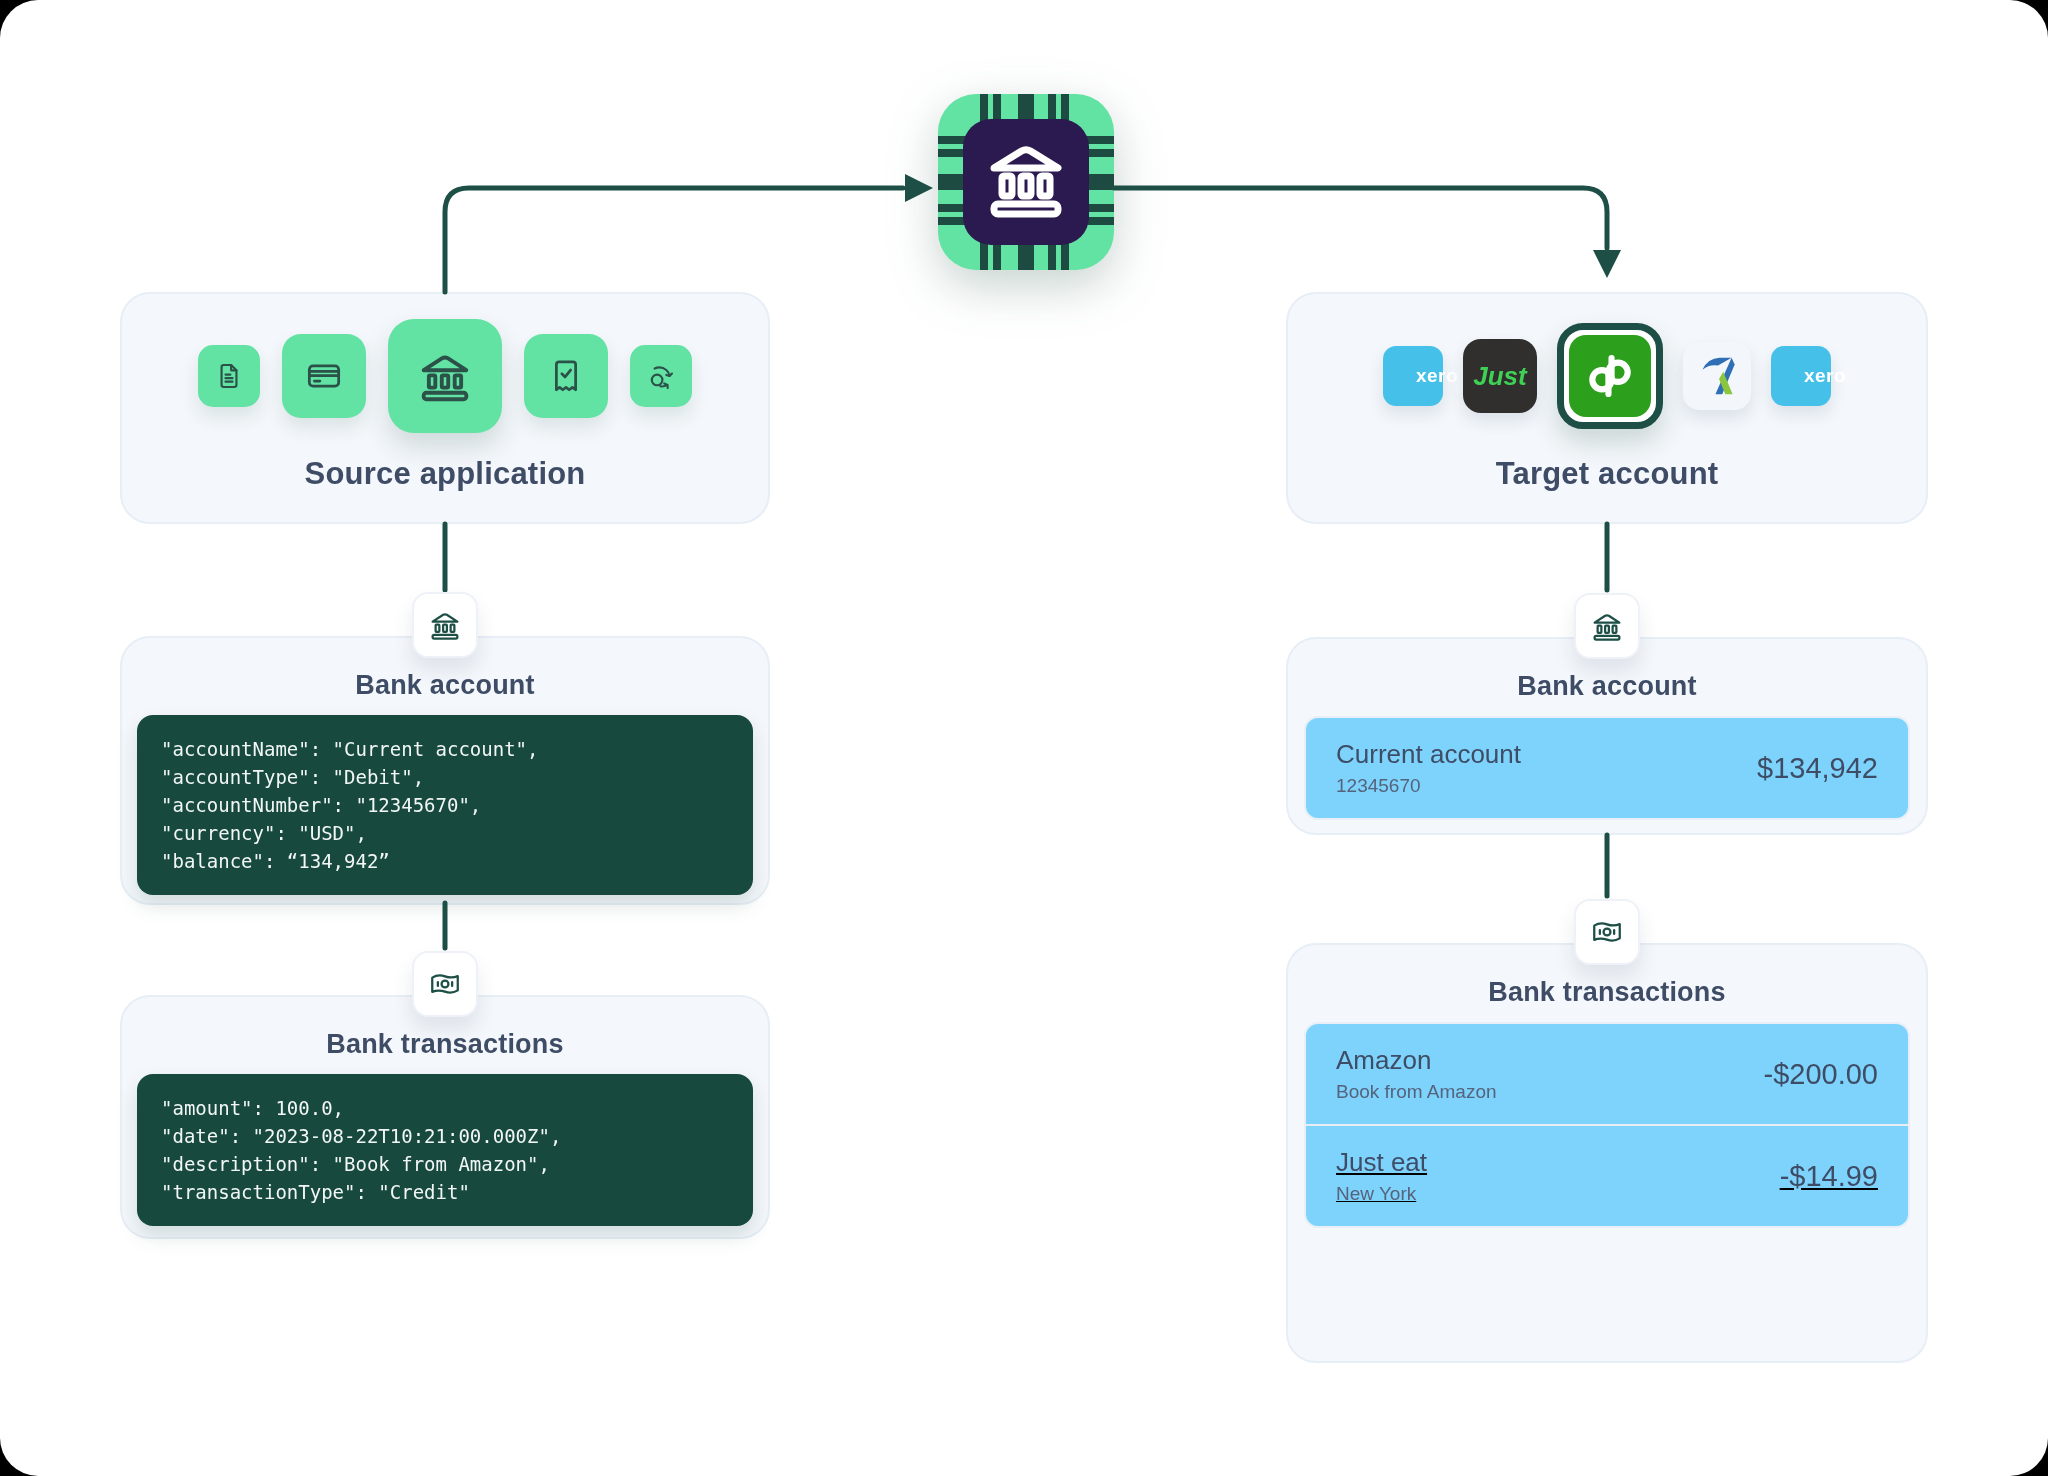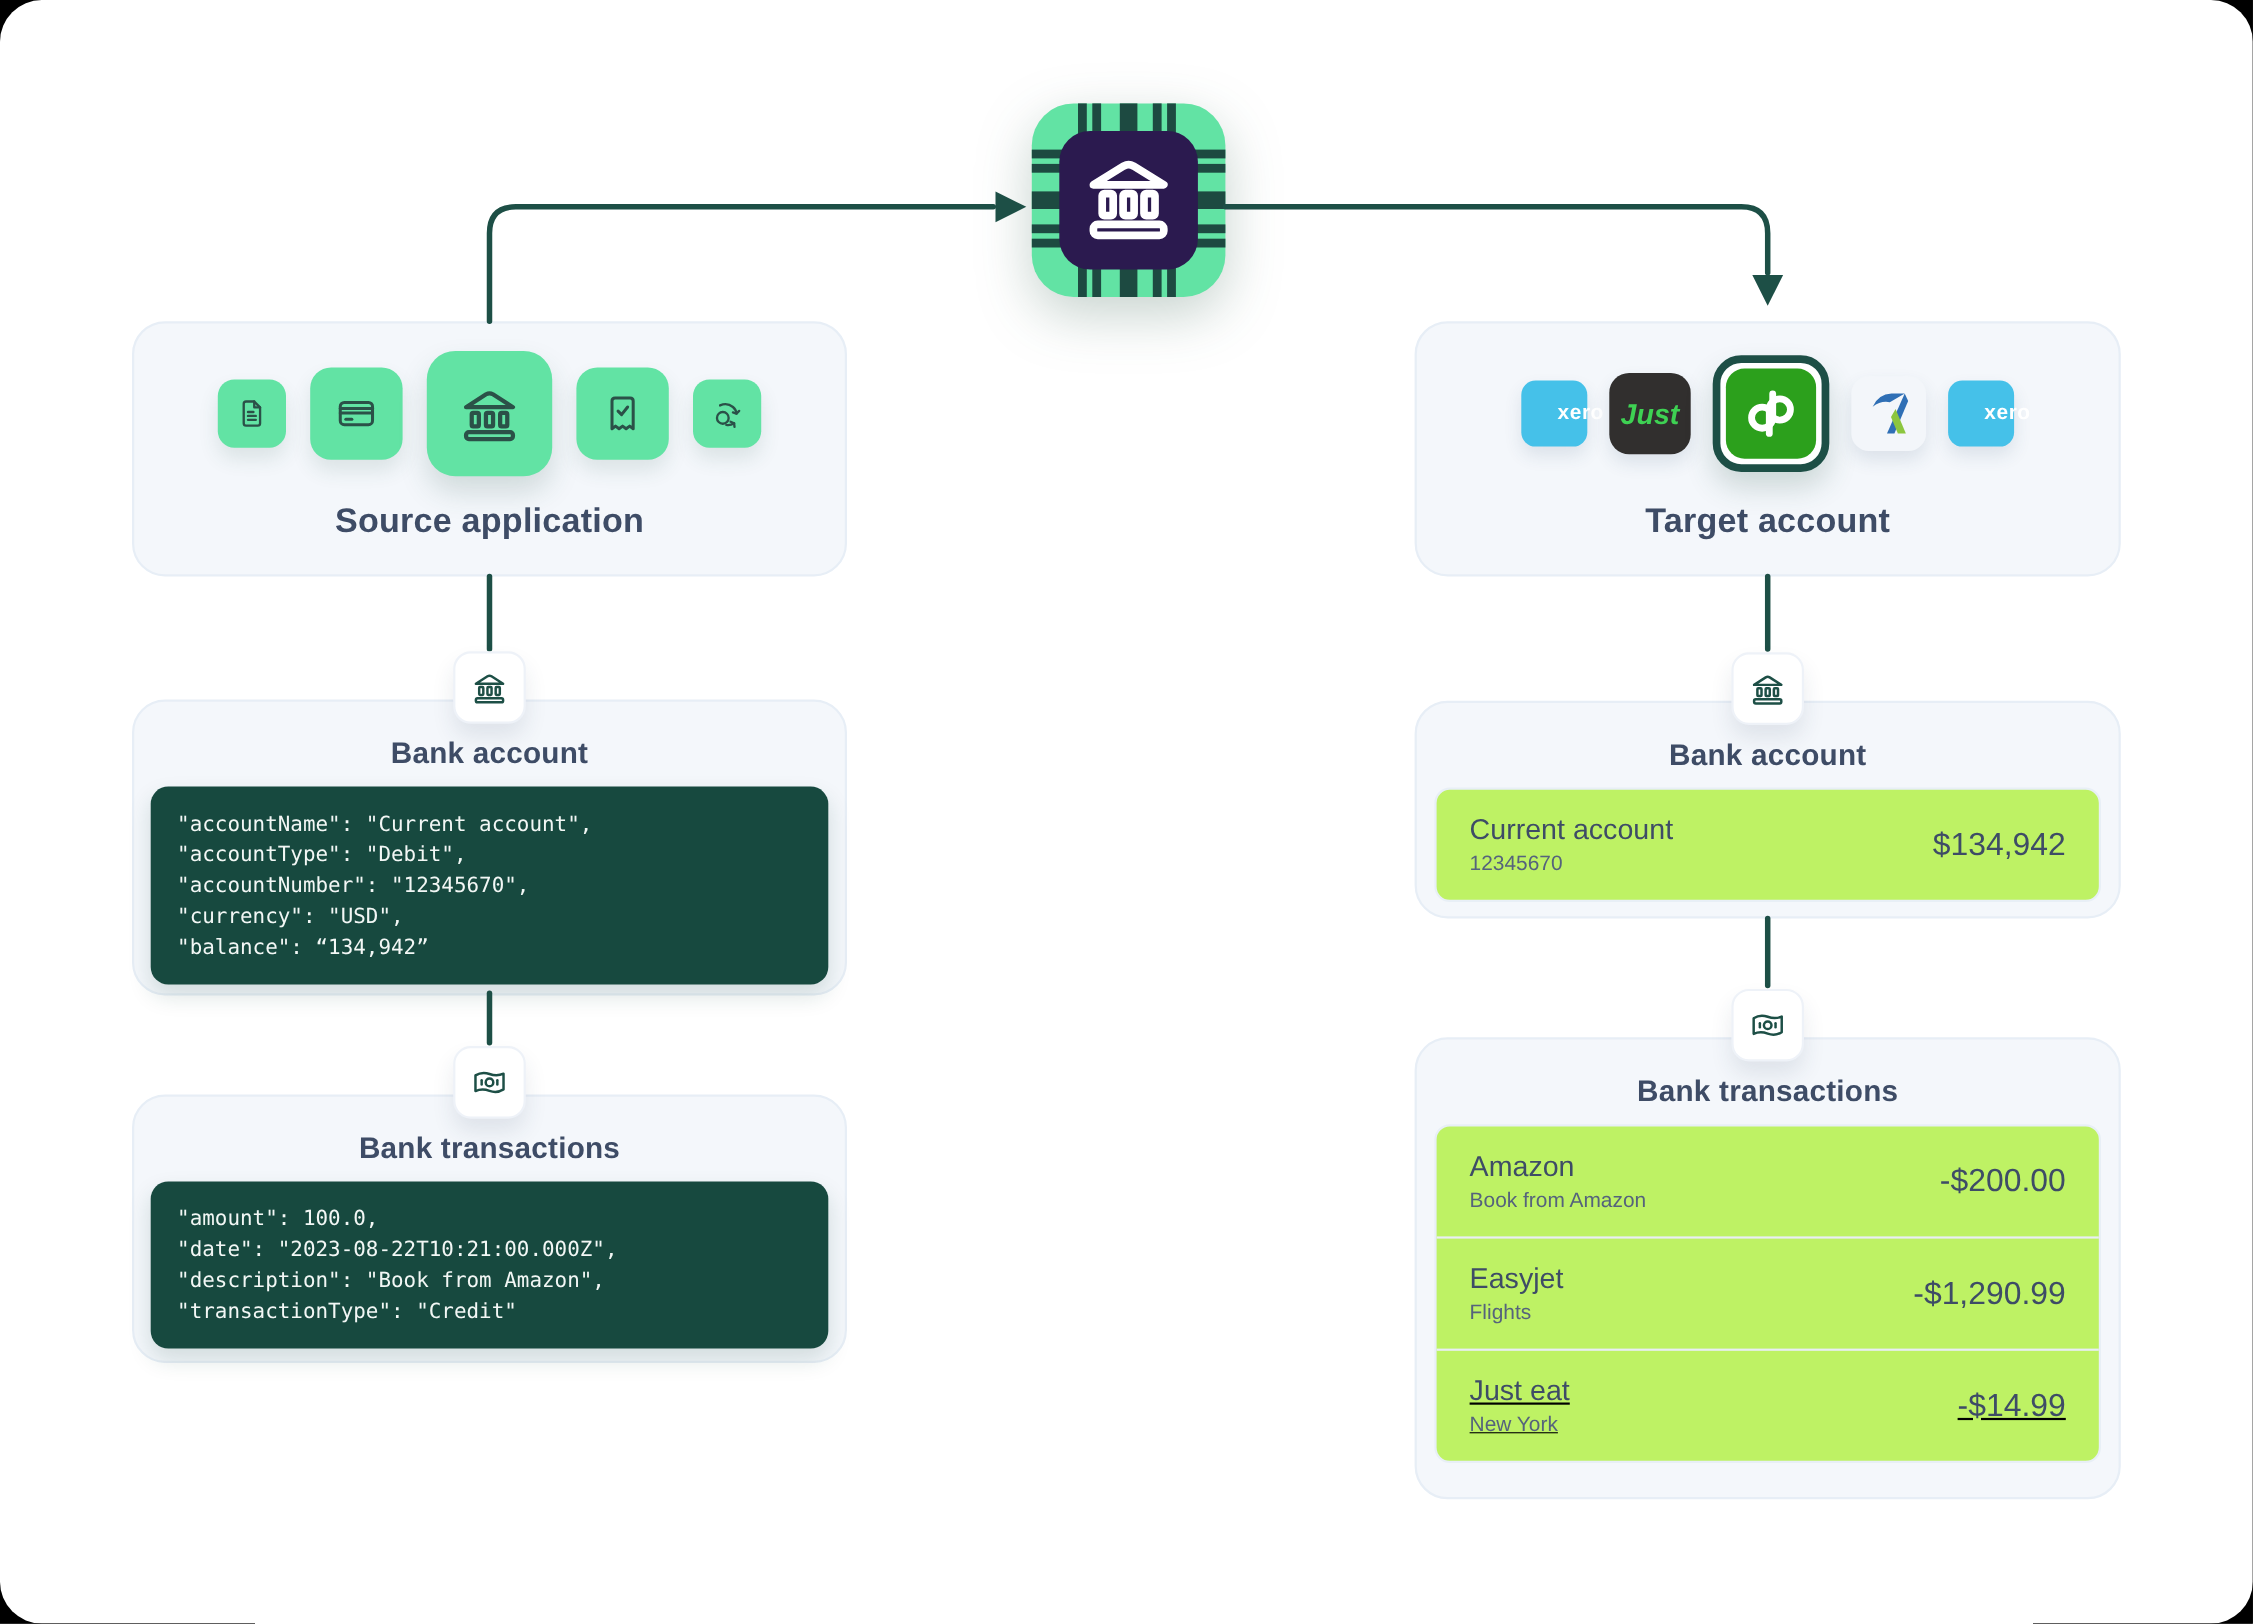--- a/index.html
+++ b/index.html
@@ -66,21 +66,21 @@
   .code {
     margin-top:14px; width:616px; box-sizing:border-box;
     background:#17493f; border-radius:16px; padding:20px 24px;
     font-family:"DejaVu Sans Mono", monospace; font-size:19px; line-height:28px;
     color:#f2f7f5; text-align:left; align-self:center;
     box-shadow:0 10px 20px rgba(23,73,63,.15);
   }
 
   
   .white-card {
-    margin-top:14px; width:606px; background:#bef264; border:2px solid #e8eff6;
+    margin-top:14px; width:606px; background:#7dd3fc; border:2px solid #e8eff6;
     border-radius:14px; box-sizing:border-box;
   }
   .acct-row { display:flex; align-items:center; justify-content:space-between;
     padding:0 30px; height:100px; }
   .acct-name { color:#3e4c66; font-size:26px; }
   .acct-sub  { color:#55637c; font-size:19px; margin-top:5px; }
   .acct-amt  { color:#3e4c66; font-size:29px; }
   .tx-row { border-bottom:2px solid #e9eef5; }
   .tx-row:last-child { border-bottom:none;text-decoration:underline; }
 
@@ -303,27 +303,20 @@
     <div class="white-card">
       <div class="acct-row tx-row">
         <div>
           <div class="acct-name">Amazon</div>
           <div class="acct-sub">Book from Amazon</div>
         </div>
         <div class="acct-amt">-$200.00</div>
       </div>
       <div class="acct-row tx-row">
         <div>
-          <div class="acct-name">Easyjet</div>
-          <div class="acct-sub">Flights</div>
-        </div>
-        <div class="acct-amt">-$1,290.99</div>
-      </div>
-      <div class="acct-row tx-row">
-        <div>
           <div class="acct-name">Just eat</div>
           <div class="acct-sub">New York</div>
         </div>
         <div class="acct-amt">-$14.99</div>
       </div>
     </div>
   </div>
 
 </div>
 

